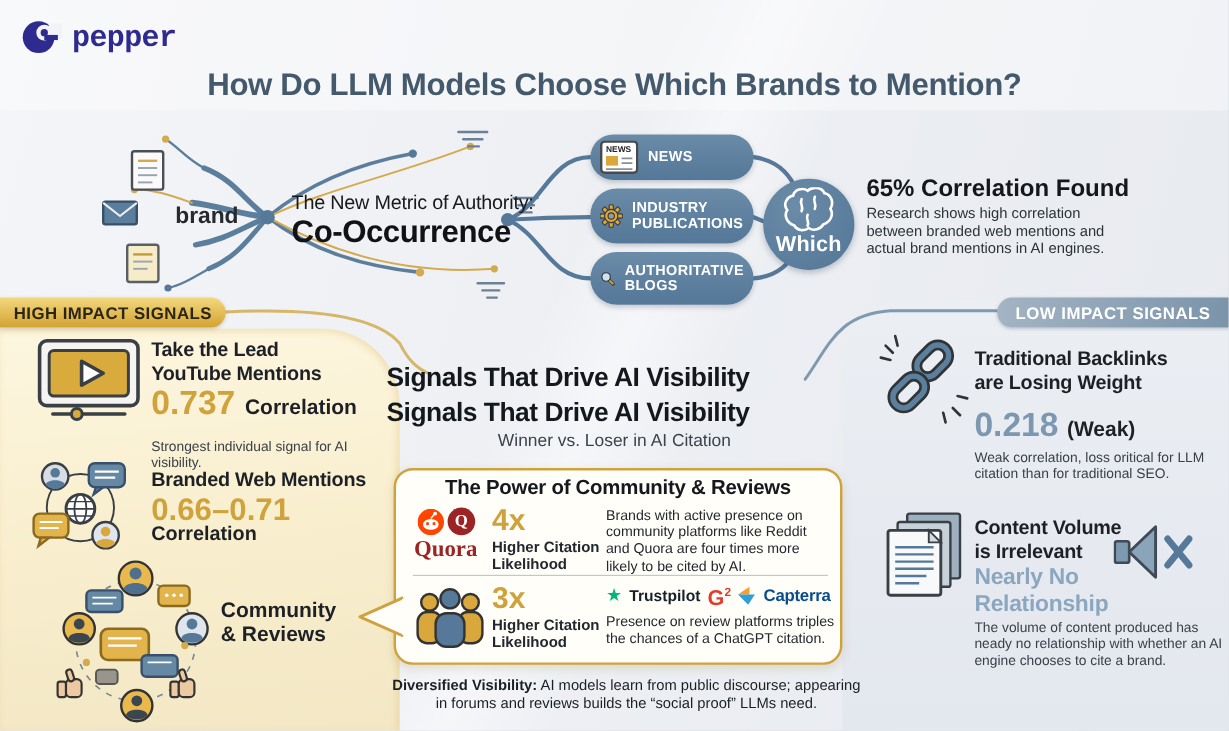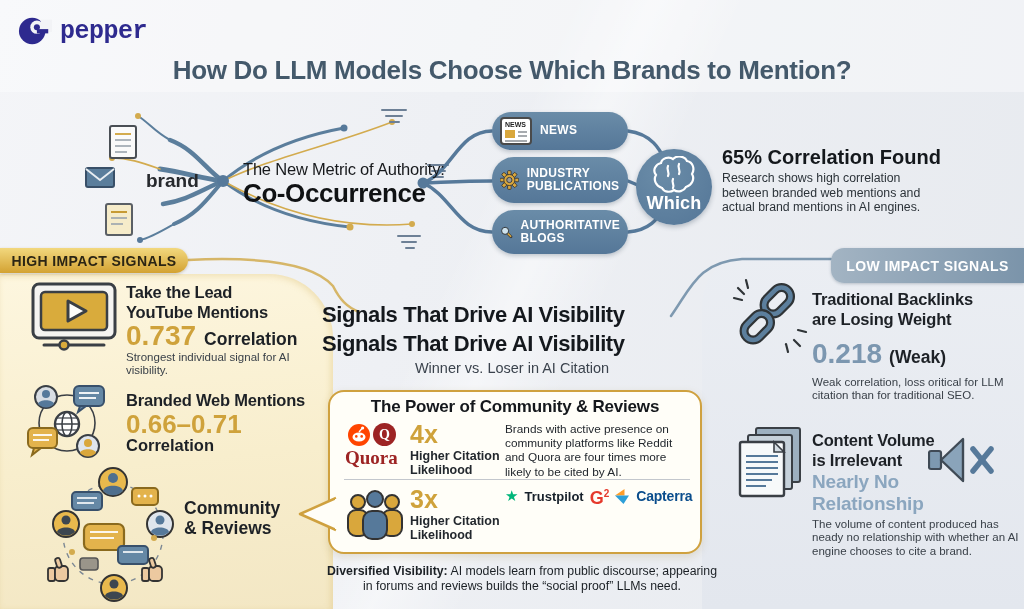--- a/index.html
+++ b/index.html
@@ -35,37 +35,37 @@
   .kicker{left:243px;top:160px;font-size:16.5px;color:#17191c;letter-spacing:-.2px;}
   .metric{left:243px;top:178px;font-size:26px;font-weight:700;color:#101214;letter-spacing:-.4px;}
   .brand-node{left:146px;top:170px;font-size:19px;font-weight:700;color:#26292d;}
   
   .find-title{left:722px;top:146px;width:230px;font-size:20px;font-weight:700;color:#14181c;}
   .find-body{left:722px;top:171px;width:200px;font-size:12.3px;line-height:14.6px;color:#2c3339;}
   
   .banner-high{left:0;top:248px;width:188px;height:25px;border-radius:0 13px 13px 0;
      background:linear-gradient(180deg,#f2d87e,#d3a232);display:flex;align-items:center;justify-content:center;
      font-size:14px;font-weight:700;color:#2b2514;letter-spacing:.4px;box-shadow:0 1px 3px rgba(120,90,20,.3);}
-  .banner-low{left:831px;top:248px;width:193px;height:35px;border-radius:13px 0 0 13px;
+  .banner-low{left:831px;top:248px;width:193px;height:25px;border-radius:13px 0 0 13px;
      background:linear-gradient(90deg,#a3b4c3,#7b94aa);display:flex;align-items:center;justify-content:center;
      font-size:14px;font-weight:700;color:#fff;letter-spacing:.4px;box-shadow:0 1px 3px rgba(60,80,100,.3);}
   
   .panel-gold{left:0;top:274px;width:333px;height:335px;border-top-right-radius:64px;
      background:linear-gradient(175deg,#fdf6df 0%,#f8eecd 55%,#f3e7c4 100%);
      box-shadow:inset -2px 2px 6px rgba(214,182,104,.35);}
   .panel-blue{left:702px;top:250px;width:322px;height:359px;border-top-left-radius:56px;
      background:linear-gradient(180deg,#ebeef3,#e3e7ee);}
   
   .h-title{font-size:16.5px;font-weight:700;color:#1d2126;line-height:19.5px;letter-spacing:-.2px;}
   .gold-val{color:#cfa23b;font-weight:700;}
   .val-suffix{font-size:17.5px;font-weight:700;color:#1d2126;}
   .note{font-size:11.5px;line-height:13.3px;color:#3a4149;}
   .yt-text{left:126px;top:283px;width:205px;}
   .yt-valrow{left:126px;top:320px;display:flex;align-items:baseline;gap:8px;}
-  .yt-note{left:126px;top:351px;width:190px;}
+  .yt-note{left:126px;top:367px;width:190px;}
   .bm-text{left:126px;top:391px;width:210px;}
   .bm-val{left:126px;top:409px;font-size:26px;}
   .bm-corr{left:126px;top:436px;font-size:16.5px;font-weight:700;color:#1d2126;}
   .cm-text{left:184px;top:499px;width:130px;font-size:17.5px;font-weight:700;line-height:19.5px;color:#1d2126;}
   
   .headline{left:322px;top:301px;width:380px;text-align:left;font-size:22px;font-weight:700;
      color:#14181d;letter-spacing:-.4px;line-height:28.5px;}
   .subtitle{left:322px;top:360px;width:380px;text-align:center;font-size:14.5px;color:#3b434d;}
   
   .power-box{left:328px;top:390px;width:374px;height:164px;background:#fffef8;
@@ -402,20 +402,21 @@
   <div class="abs logo-row">
     <span class="tp-star">★</span>
     <span class="tp-name">Trustpilot</span>
     <span class="g2"><span>G</span><sup>2</sup></span>
     <svg width="15" height="15" viewBox="0 0 15 15">
       <polygon points="0,6.5 9.5,0 9.5,6.5" fill="#ff9d28"></polygon>
       <polygon points="0,6.5 14,6.5 8.5,15" fill="#2e9fd8"></polygon>
     </svg>
     <span class="cap-name">Capterra</span>
   </div>
+  <div class="abs pb-body" style="left:505px;top:511px;width:192px;">Presence on review platforms triples the chances of a ChatGPT citation.</div>
 
   <div class="abs footnote"><b>Diversified Visibility:</b><span> AI models learn from public discourse; appearing in forums and reviews builds the “social proof” LLMs need.</span></div>
 
   <svg class="abs" style="left:732px;top:278px" width="76" height="78" viewBox="0 0 76 78">
     <g stroke-linecap="round">
       <g transform="translate(46,22) rotate(45)">
         <rect x="-9" y="-14" width="18" height="30" rx="9" fill="none" stroke="#2f3437" stroke-width="9"></rect>
         <rect x="-9" y="-14" width="18" height="30" rx="9" fill="none" stroke="#5c7f9d" stroke-width="4.5"></rect>
       </g>
       <g transform="translate(26,48) rotate(45)">

